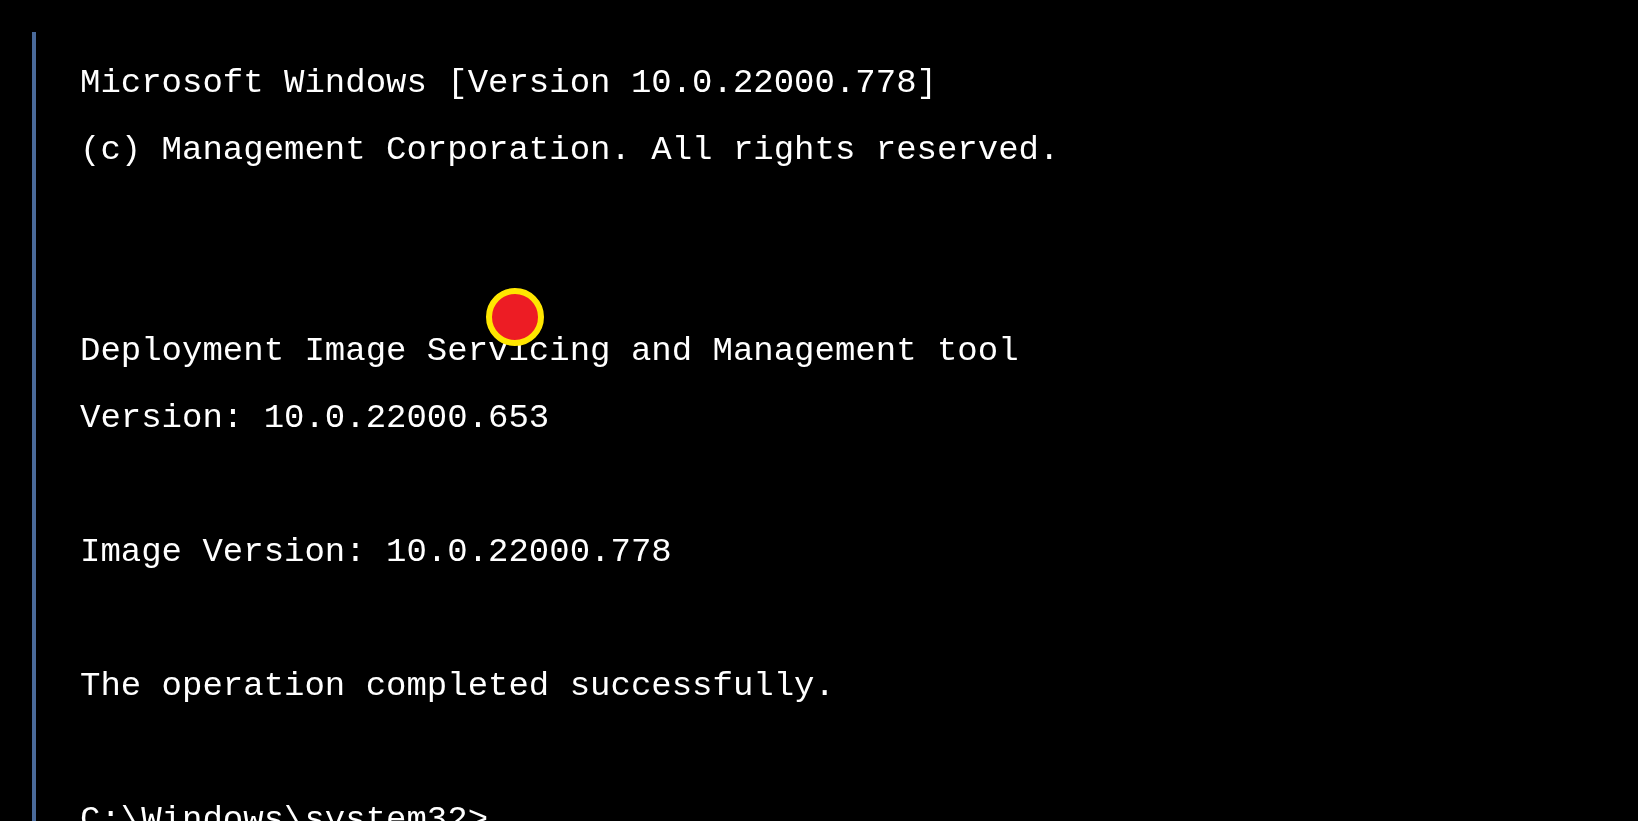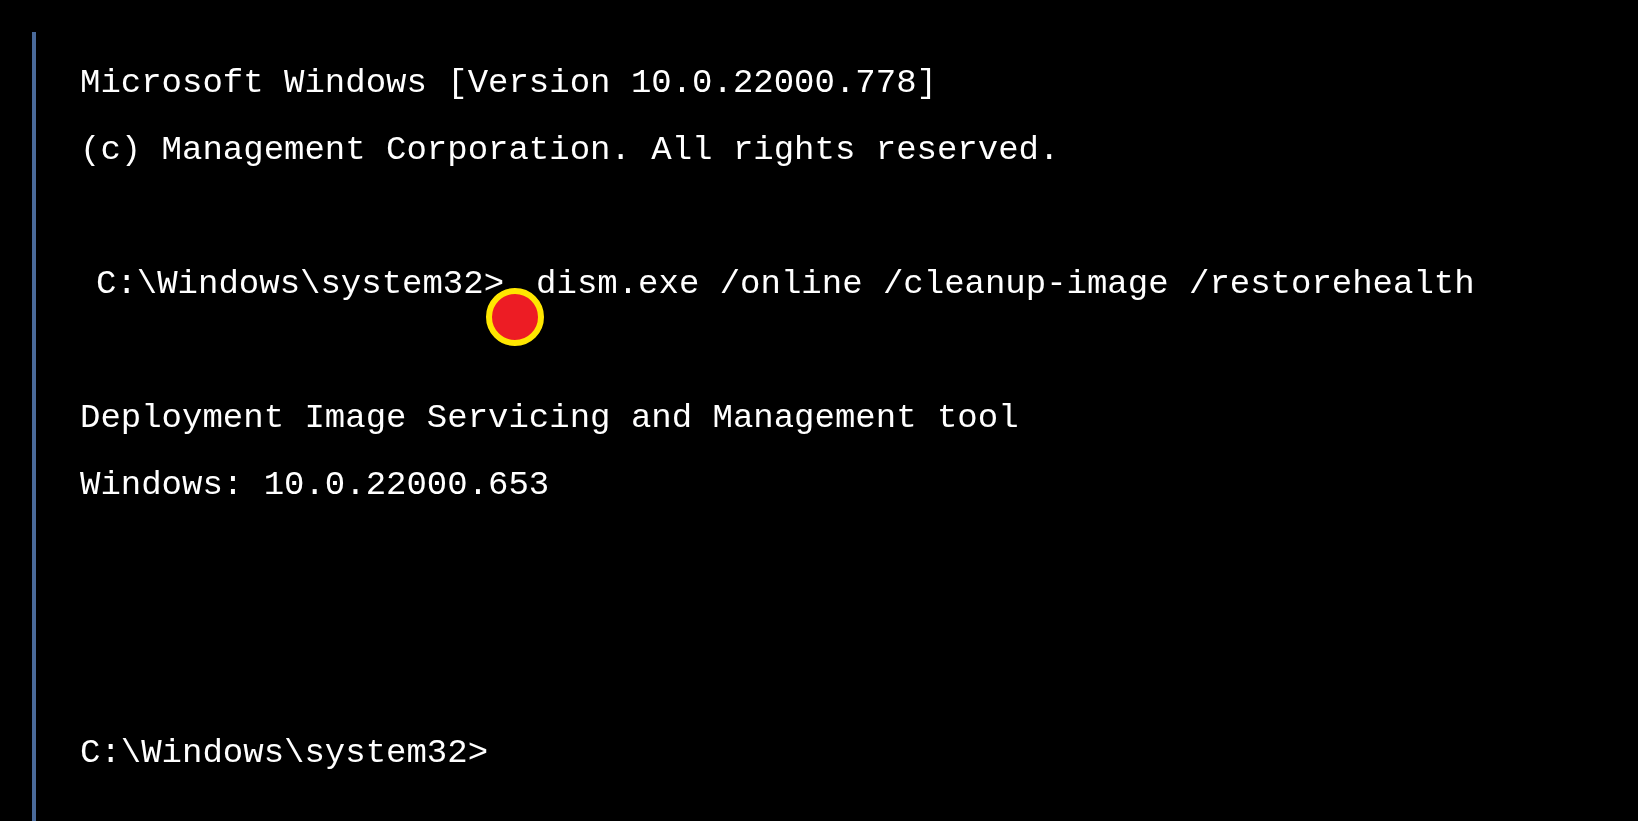--- a/index.html
+++ b/index.html
@@ -40,23 +40,24 @@
       z-index: 10;
     }
   </style>
 </head>
 <body>
 
 <div>
   <div class="line">Microsoft Windows [Version 10.0.22000.778]</div>
   <div class="line">(c) Management Corporation. All rights reserved.</div>
   <div class="empty-line"></div>
-  <div class="line"><span>C:\Windows\system32&gt;</span><span>dism.exe /online /cleanup-image /restorehealth</span></div>
   <div class="empty-line"></div>
   <div class="line">Deployment Image Servicing and Management tool</div>
-  <div class="line">Windows: 10.0.22000.653</div>
+  <div class="line">Version: 10.0.22000.653</div>
   <div class="empty-line"></div>
+  <div class="line">Image Version: 10.0.22000.778</div>
   <div class="empty-line"></div>
+  <div class="line">The operation completed successfully.</div>
   <div class="empty-line"></div>
   <div class="line">C:\Windows\system32&gt;</div>
 </div>
 
 <div class="cursor-marker"></div>
 
 </body></html>

